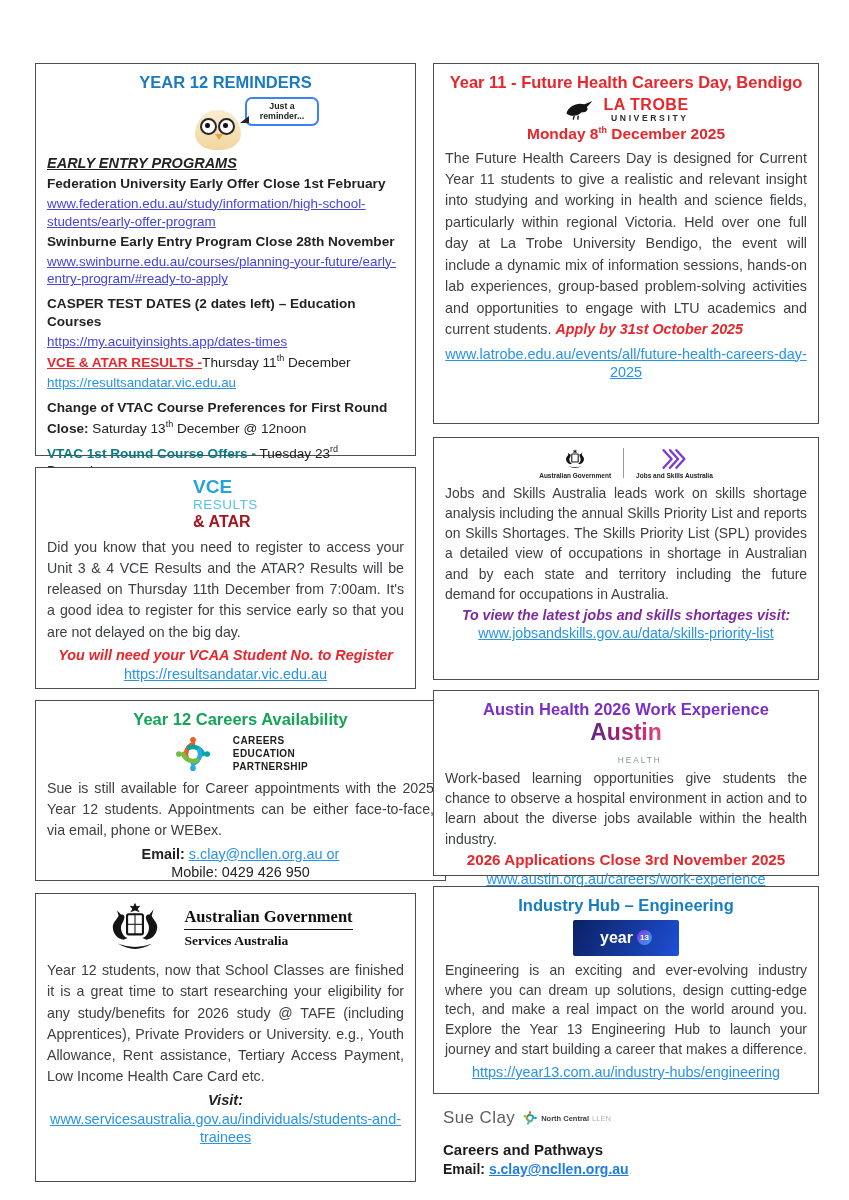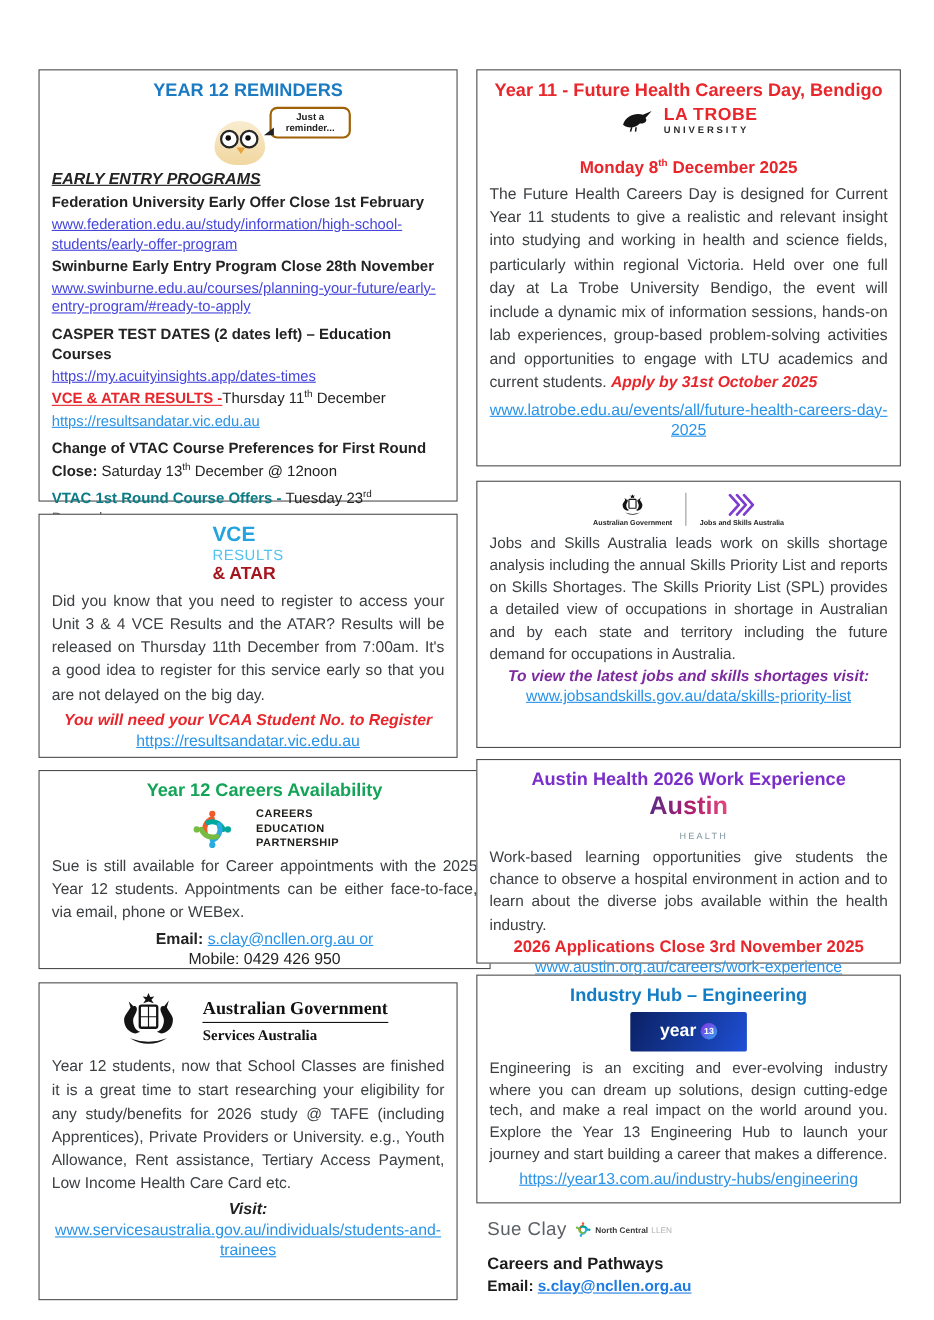--- a/index.html
+++ b/index.html
@@ -47,21 +47,21 @@
   
   .owl-wrap{position:relative;height:54px;margin:1px 0 3px;}
   .owl{position:absolute;left:148px;top:13px;width:46px;height:40px;
        background:linear-gradient(180deg,#f9ecd0,#f1d69f);
        border-radius:50% 50% 46% 46%/62% 62% 40% 40%;}
   .eye{position:absolute;top:8px;width:13px;height:13px;background:#fff;border:2.5px solid #262626;border-radius:50%;}
   .eye.l{left:5px}.eye.r{left:23px}
   .pupil{position:absolute;left:3px;top:3.5px;width:4.5px;height:4.5px;background:#111;border-radius:50%;}
   .beak{position:absolute;left:20px;top:24px;width:0;height:0;
         border-left:4px solid transparent;border-right:4px solid transparent;border-top:6px solid #e8a33d;}
-  .bubble{position:absolute;left:198px;top:0;width:64px;background:#fff;border:2px solid #a16207;border-radius:7px;
+  .bubble{position:absolute;left:198px;top:0;width:64px;background:#fff;border:2px solid #3b82f6;border-radius:7px;
           font-size:8.8px;font-weight:700;text-align:center;line-height:1.2;padding:2px 3px;color:#222;}
   .bubble:after{content:"";position:absolute;left:-7px;bottom:1px;width:0;height:0;
           border-top:7px solid transparent;border-right:9px solid #222;}
 
   
   .vce-logo{text-align:center;margin:3px 0 5px;}
   .vce-inner{display:inline-block;text-align:left;}
   .vce1{color:#25a3dd;font-weight:800;font-size:19px;line-height:1.05;}
   .vce2{color:#54c2ec;font-size:13.5px;letter-spacing:.5px;line-height:1.2;}
   .vce3{color:#a6151d;font-weight:800;font-size:16px;line-height:1.15;}
@@ -70,21 +70,21 @@
   .cep-row{display:flex;justify-content:center;gap:20px;margin:1px 0 3px;}
   .cep-text div{font-size:10px;font-weight:800;color:#1d1d1b;letter-spacing:.4px;line-height:1.3;}
 
   
   .sa-row{display:flex;justify-content:center;align-items:center;gap:12px;margin:1px 0 5px;}
   .sa-gov{font-family:"Liberation Serif",serif;font-weight:700;font-size:16.5px;color:#111;
           border-bottom:1.6px solid #111;padding-bottom:2px;}
   .sa-dept{font-family:"Liberation Serif",serif;font-weight:700;font-size:13.5px;color:#111;padding-top:3px;}
 
   
-  .lt-row{display:flex;justify-content:center;align-items:center;gap:6px;margin:1px 0 2px;}
+  .lt-row{display:flex;justify-content:center;align-items:center;gap:6px;margin:1px 0 2px;text-align:right;}
   .lt-name{color:#e8262b;font-weight:800;font-size:16px;line-height:1.05;letter-spacing:.5px;}
   .lt-sub{color:#2b2b2b;font-size:8.6px;letter-spacing:2.6px;font-weight:600;}
 
   
   .jsa-row{display:flex;justify-content:center;align-items:center;gap:12px;margin:3px 0 4px;}
   .jsa-item{display:flex;flex-direction:column;align-items:center;gap:1px;}
   .jsa-cap{font-size:6.5px;font-weight:700;color:#222;}
   .jsa-div{width:1px;height:30px;background:#9a9a9a;}
 
   
@@ -236,21 +236,21 @@
   <div class="lt-row">
     <svg width="34" height="26" viewBox="0 0 60 40" fill="#141414">
       <path d="M6 26 C10 12 26 6 38 10 L52 4 L42 15 C46 19 41 25 33 24 C25 32 13 32 6 26 Z"></path>
       <path d="M20 30 L18 37 M27 30 L26 37" stroke="#141414" stroke-width="2.4"></path>
     </svg>
     <div>
       <div class="lt-name">LA TROBE</div>
       <div class="lt-sub">UNIVERSITY</div>
     </div>
   </div>
-  <div class="center b c-red" style="font-size:15.5px;margin:20px 0 2px;">
+  <div class="center b c-red" style="font-size:15.5px;margin:2px 0 2px;">
     <span>Monday 8</span><sup>th</sup><span> December 2025</span>
   </div>
   <div class="para">
     <span>The Future Health Careers Day is designed for Current Year 11 students to give a realistic and relevant insight into studying and working in health and science fields, particularly within regional Victoria. Held over one full day at La Trobe University Bendigo, the event will include a dynamic mix of information sessions, hands-on lab experiences, group-based problem-solving activities and opportunities to engage with LTU academics and current students. </span><span class="b i c-red">Apply by 31st October 2025</span>
   </div>
   <div class="center"><a class="lnk-blue" style="font-size:14.4px">www.latrobe.edu.au/events/all/future-health-careers-day-2025</a></div>
 </div>
 
 <div class="box" id="box-jobs">
   <div class="jsa-row">

